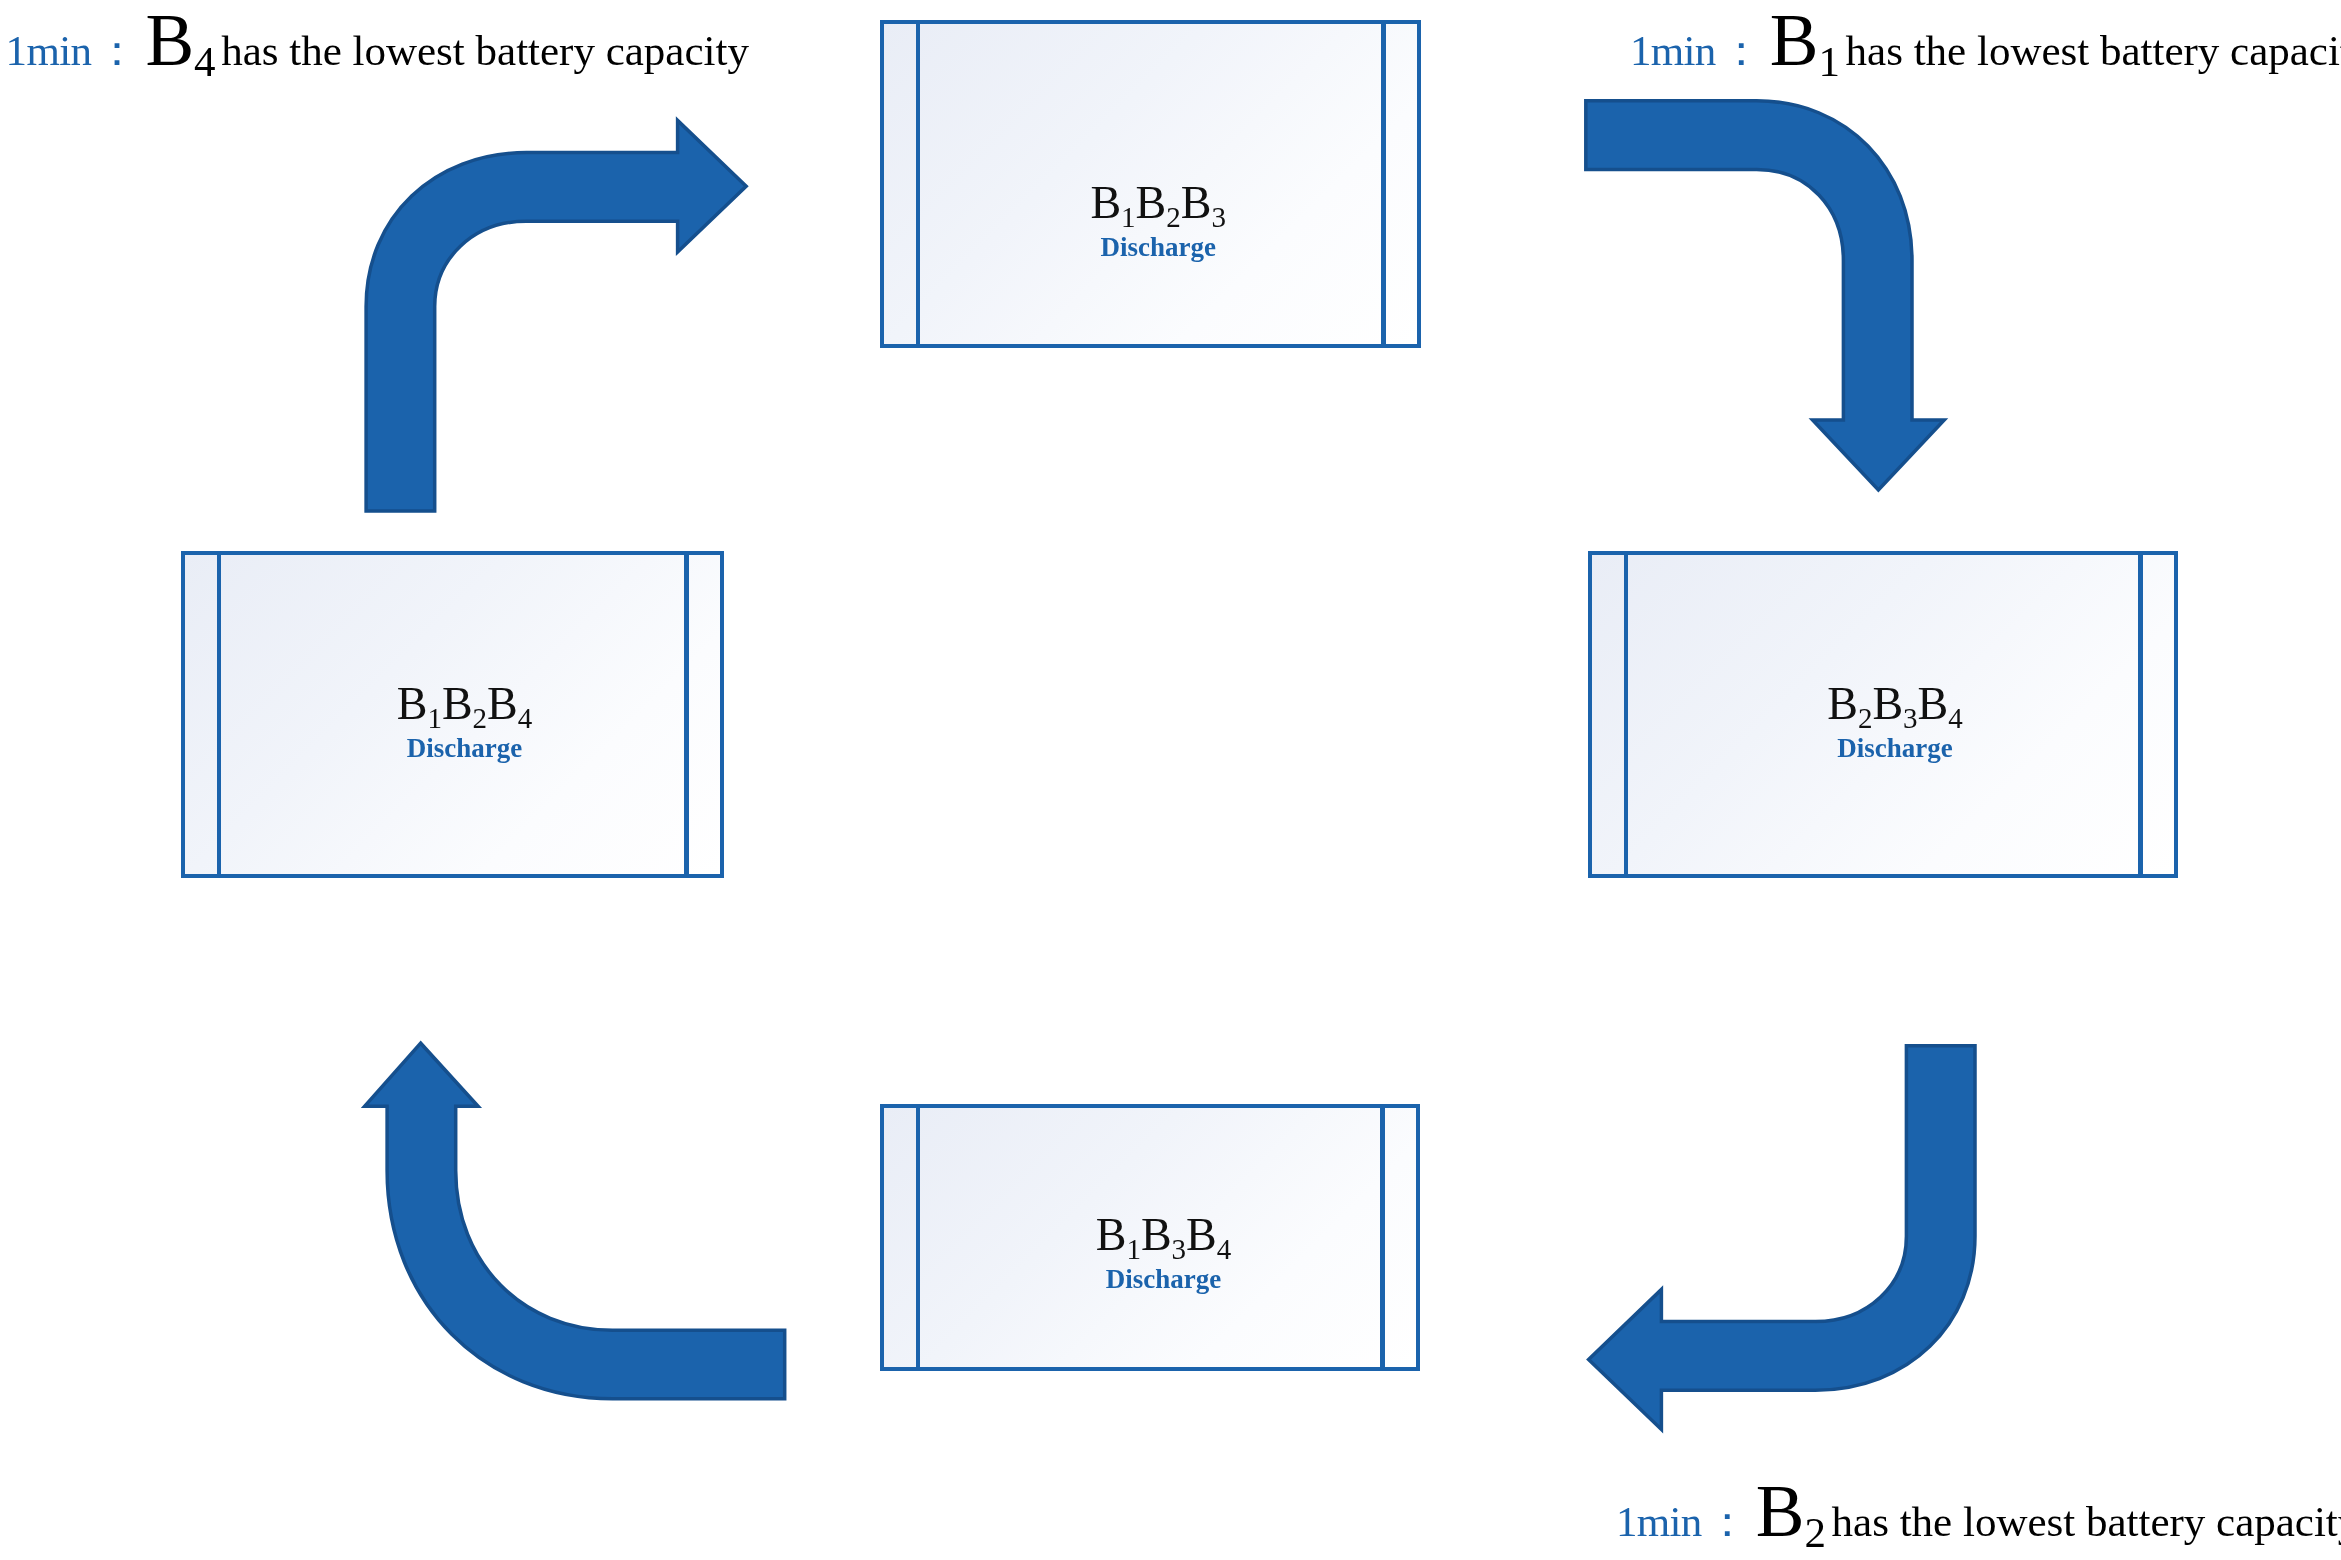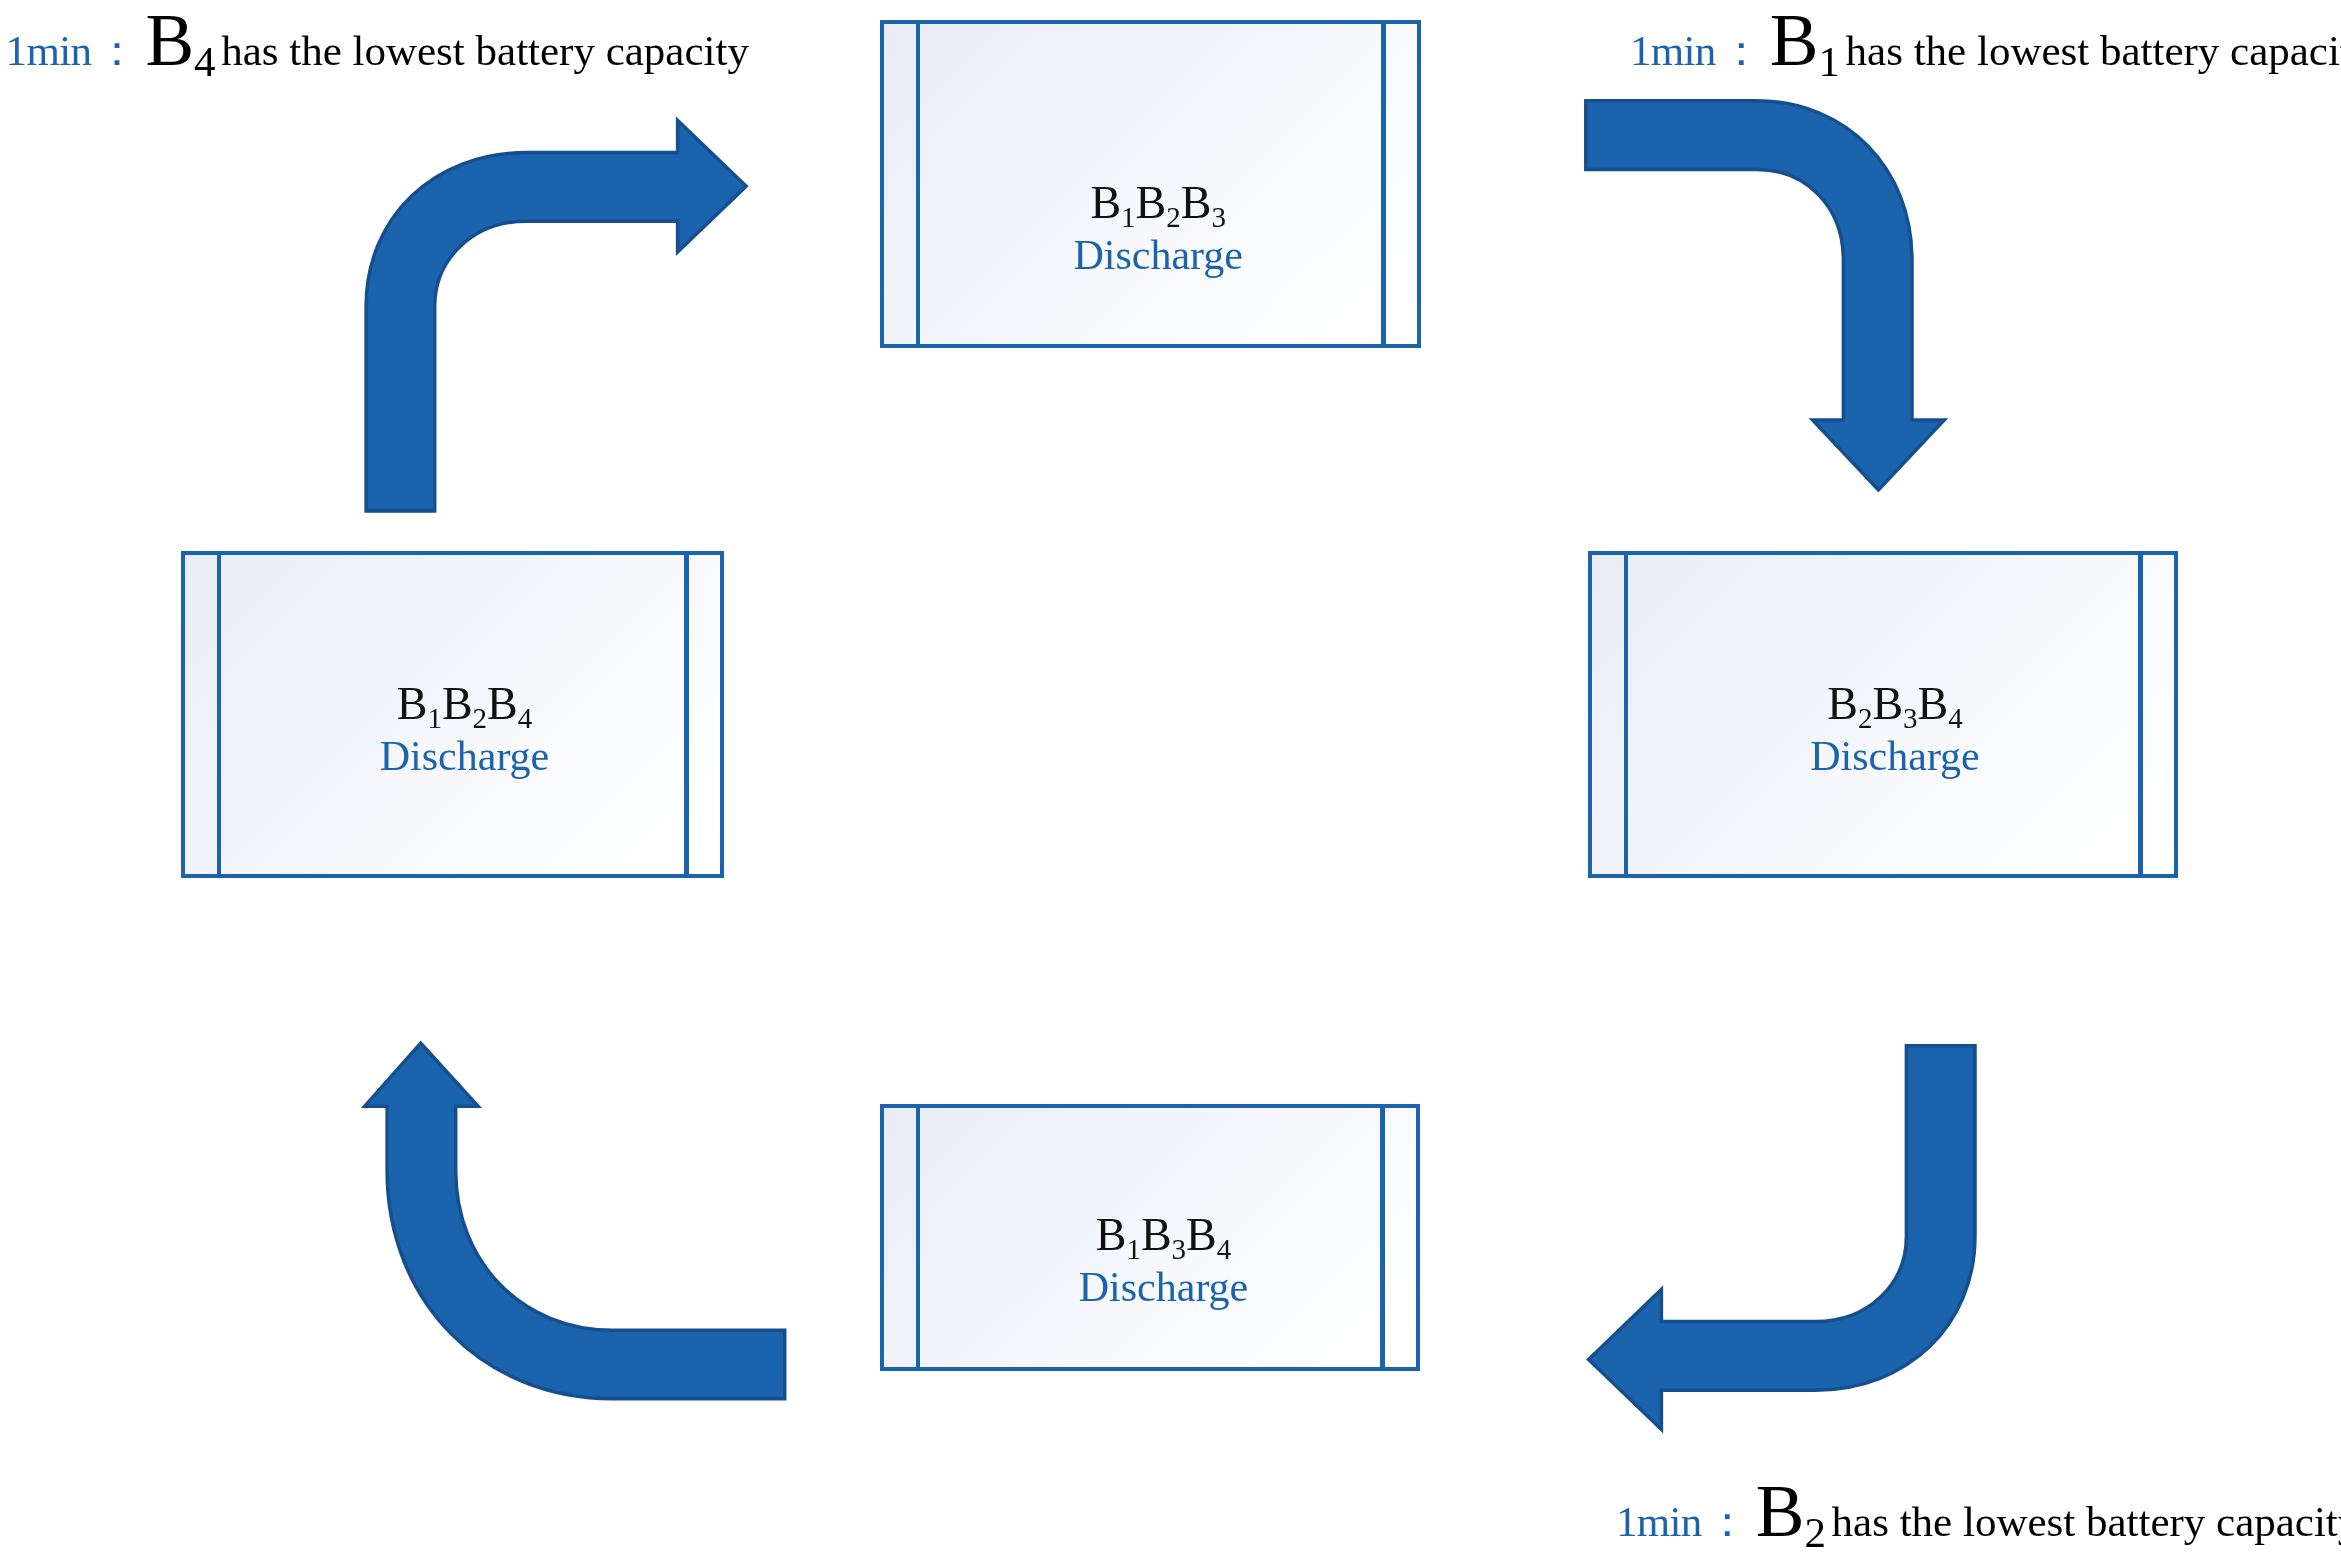--- a/index.html
+++ b/index.html
@@ -25,21 +25,21 @@
   .cell{position:absolute;box-sizing:border-box;
         border:4.9px solid #1B63AC;
         background:linear-gradient(135deg,#E9EDF6 0%,#F1F4FA 38%,#FBFCFE 72%,#FFFFFF 100%);}
   .cell .post{position:absolute;top:0;bottom:0;width:4.9px;background:#1B63AC;}
   .cell .post-l{left:31.5px;}
   .cell .post-r{right:31.5px;}
 
   .cell .lbl{position:absolute;left:0;right:0;text-align:center;line-height:1;}
   .cell .lbl-ids{color:#111111;font-size:46px;}
   .cell .lbl-ids sub{font-size:29px;vertical-align:baseline;position:relative;top:9px;}
-  .cell .lbl-dis{color:#1B63AC;font-size:42px;margin-top:8.4px;}
+  .cell .lbl-dis{color:#1B63AC;font-size:27px;margin-top:8.4px;font-weight:bold;}
 
   .cell-top   {left:880px;top:19.6px;  width:541px;height:328px;}
   .cell-left  {left:181px; top:551px; width:543px;height:327px;}
   .cell-right {left:1588px;top:551px; width:590px;height:327px;}
   .cell-bottom{left:880px;top:1104px;width:540px;height:267px;}
 
   .cell-top    .lbl{top:125px;margin-top:31px;}
   .cell-left   .lbl{top:126px;}
   .cell-right  .lbl{top:126px;}
   .cell-bottom .lbl{top:104px;}

